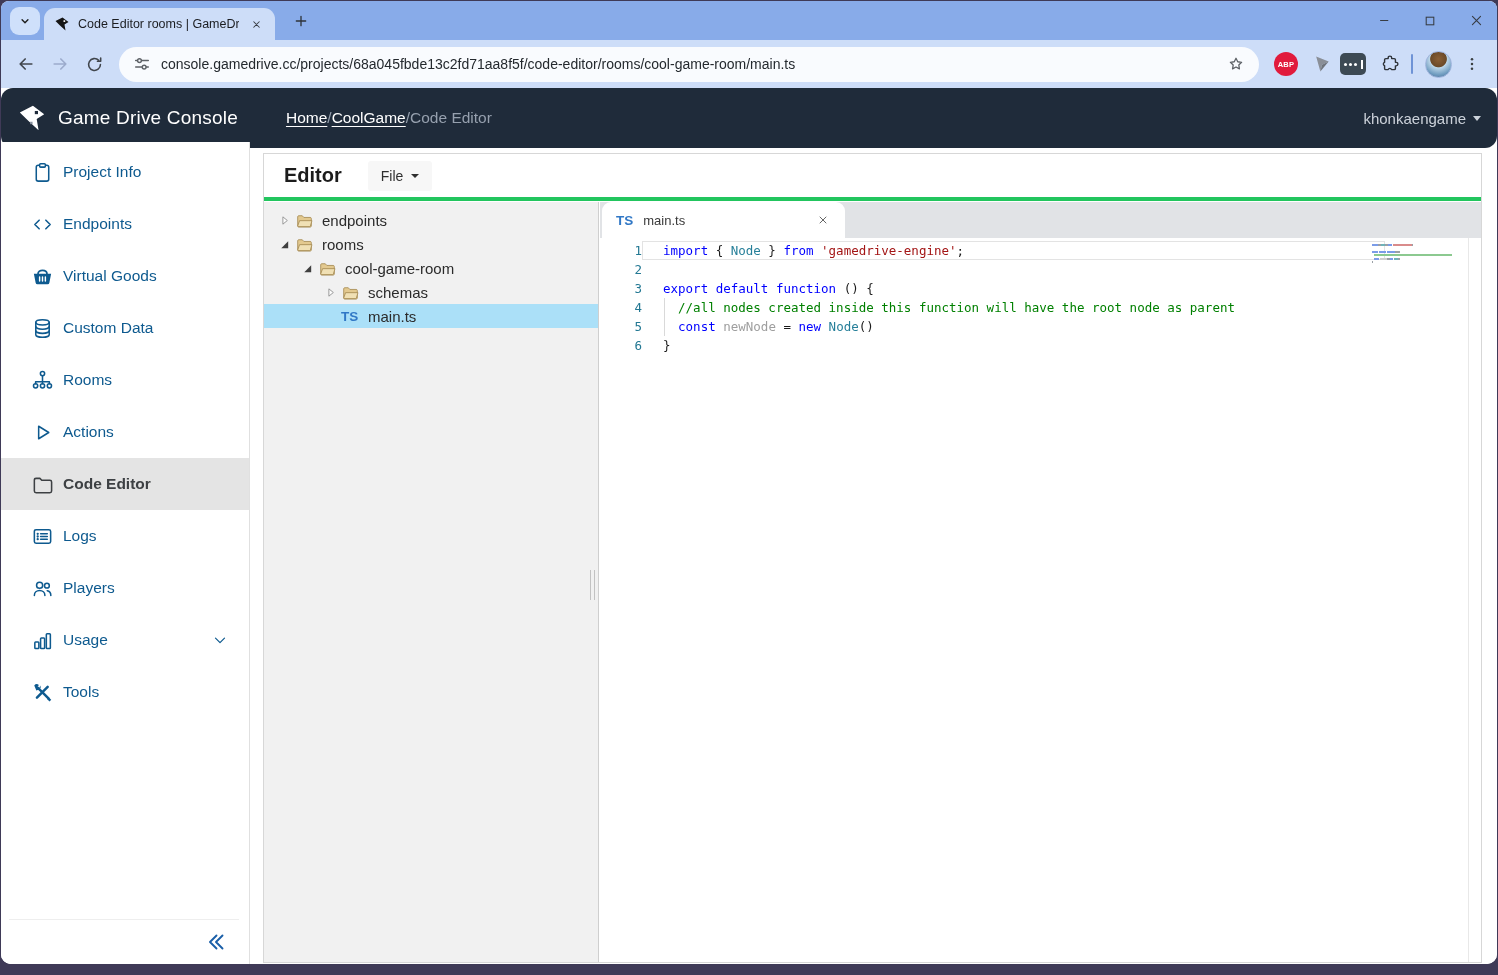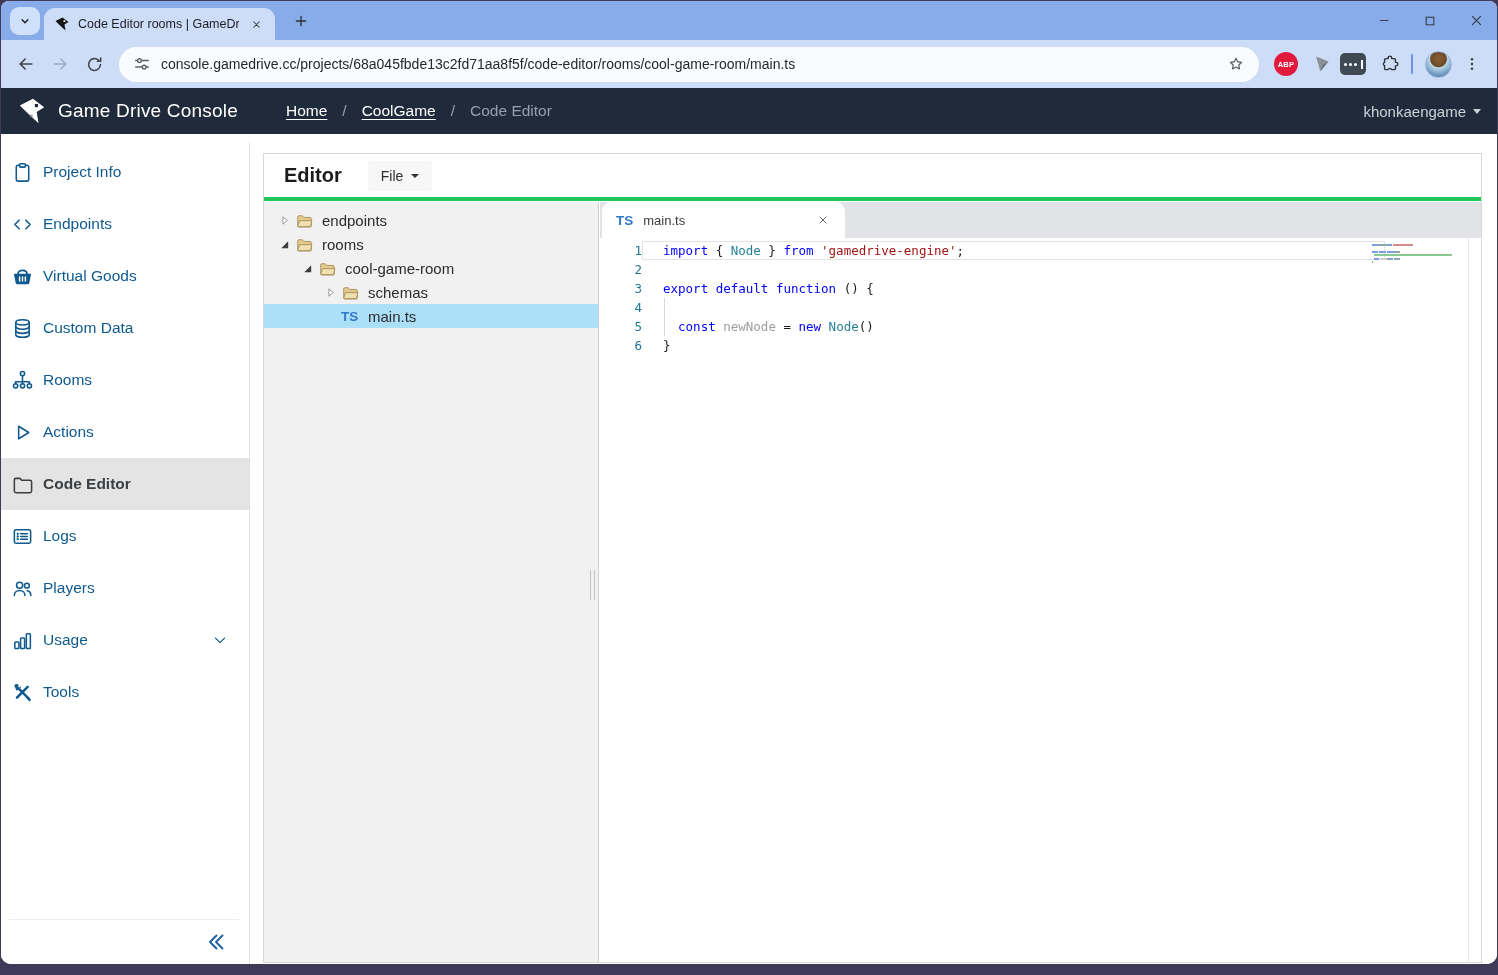--- a/index.html
+++ b/index.html
@@ -37,33 +37,33 @@
   .ext-dark { width:26px; height:22px; border-radius:5px; background:#3d4a54; color:#fff; display:flex;
     align-items:center; justify-content:center; gap:2px; }
   .ext-dark i { width:3px; height:3px; border-radius:50%; background:#fff; }
   .ext-dark b { width:2px; height:9px; background:#fff; margin-left:2px; }
   .tb-sep { width:2px; height:20px; background:#6e93d6; margin:0 8px; border-radius:1px; }
   .avatar { width:27px; height:27px; border-radius:50%;
     background:radial-gradient(circle at 50% 28%, #8a5f35 0%, #6b4a28 36%, #bcd6e8 40%, #6f9cc0 72%, #48688c 100%);
     border:1px solid #9fb4dd; }
   
   .page { position:absolute; top:87px; left:0; right:0; bottom:0; background:#fff; }
-  .app-header { height:46px; background:var(--navbar_bg); display:flex; align-items:center; padding:0 16px; color:#fff; }
+  .app-header { height:60px; background:var(--navbar_bg); display:flex; align-items:center; padding:0 16px; color:#fff;border-radius:12px; }
   .logo { width:30px; height:30px; }
   .app-title { font-size:19px; margin-left:11px; font-weight:400; letter-spacing:.2px; }
-  .breadcrumb { margin-left:48px; display:flex; align-items:center; gap:15px; font-size:15.5px; }
+  .breadcrumb { margin-left:48px; display:flex; align-items:center; font-size:15.5px; }
   .bc-item.link { color:#fff; text-decoration:underline; text-underline-offset:3px; cursor:pointer; }
   .bc-item { color:#96a0ae; }
   .bc-sep { color:#96a0ae; }
   .user-menu { margin-left:auto; display:flex; align-items:center; gap:7px; color:#ccd2da; font-size:15px; }
   .caret-down { width:0; height:0; border-left:4.5px solid transparent; border-right:4.5px solid transparent;
     border-top:5px solid currentColor; display:inline-block; }
   
   .sidebar { position:absolute; left:0; top:54px; bottom:0; width:249px; background:#fff; border-right:1px solid #e0e0e0; padding-top:4px; }
-  .sb-item { height:52px; display:flex; align-items:center; padding-left:8px; gap:8px;
+  .sb-item { height:52px; display:flex; align-items:center; padding-left:28px; gap:8px;
     color:var(--accent_blue); font-size:15.5px; cursor:pointer; }
   .sb-item.active { background:#e4e4e4; color:#3d4043; font-weight:700; }
   .sb-icon { width:26px; height:26px; display:flex; align-items:center; justify-content:center; flex:none; }
   .sb-icon svg { width:23px; height:23px; }
   .sb-chev { margin-left:auto; margin-right:20px; width:18px; height:18px; }
   .sb-divider { position:absolute; left:8px; right:10px; bottom:44px; border-top:1px solid #eeeeee; }
   .collapse-btn { position:absolute; right:16px; bottom:6px; width:32px; height:32px; color:#1a5fa8;
     display:flex; align-items:center; justify-content:center; }
   
   .card { position:absolute; left:262px; top:65px; right:15px; bottom:1px; border:1px solid #d7d7d7; background:#fff; }
@@ -465,21 +465,21 @@
                 <div class="code-line">
                   <span class="gutter">2</span>
                   <span class="line-content"></span>
                 </div>
                 <div class="code-line">
                   <span class="gutter">3</span>
                   <span class="line-content"><span class="tk-kw">export</span><span class="tk-pl"> </span><span class="tk-kw">default</span><span class="tk-pl"> </span><span class="tk-kw">function</span><span class="tk-pl"> () {</span></span>
                 </div>
                 <div class="code-line guide">
                   <span class="gutter">4</span>
-                  <span class="line-content"><span class="tk-pl">  </span></span>
+                  <span class="line-content"><span class="tk-pl">  </span><span class="tk-com">//all nodes created inside this function will have the root node as parent</span></span>
                 </div>
                 <div class="code-line guide">
                   <span class="gutter">5</span>
                   <span class="line-content"><span class="tk-pl">  </span><span class="tk-kw">const</span><span class="tk-pl"> </span><span class="tk-faded">newNode</span><span class="tk-pl"> = </span><span class="tk-kw">new</span><span class="tk-pl"> </span><span class="tk-type">Node</span><span class="tk-pl">()</span></span>
                 </div>
                 <div class="code-line">
                   <span class="gutter">6</span>
                   <span class="line-content"><span class="tk-pl">}</span></span>
                 </div>
               </div>

